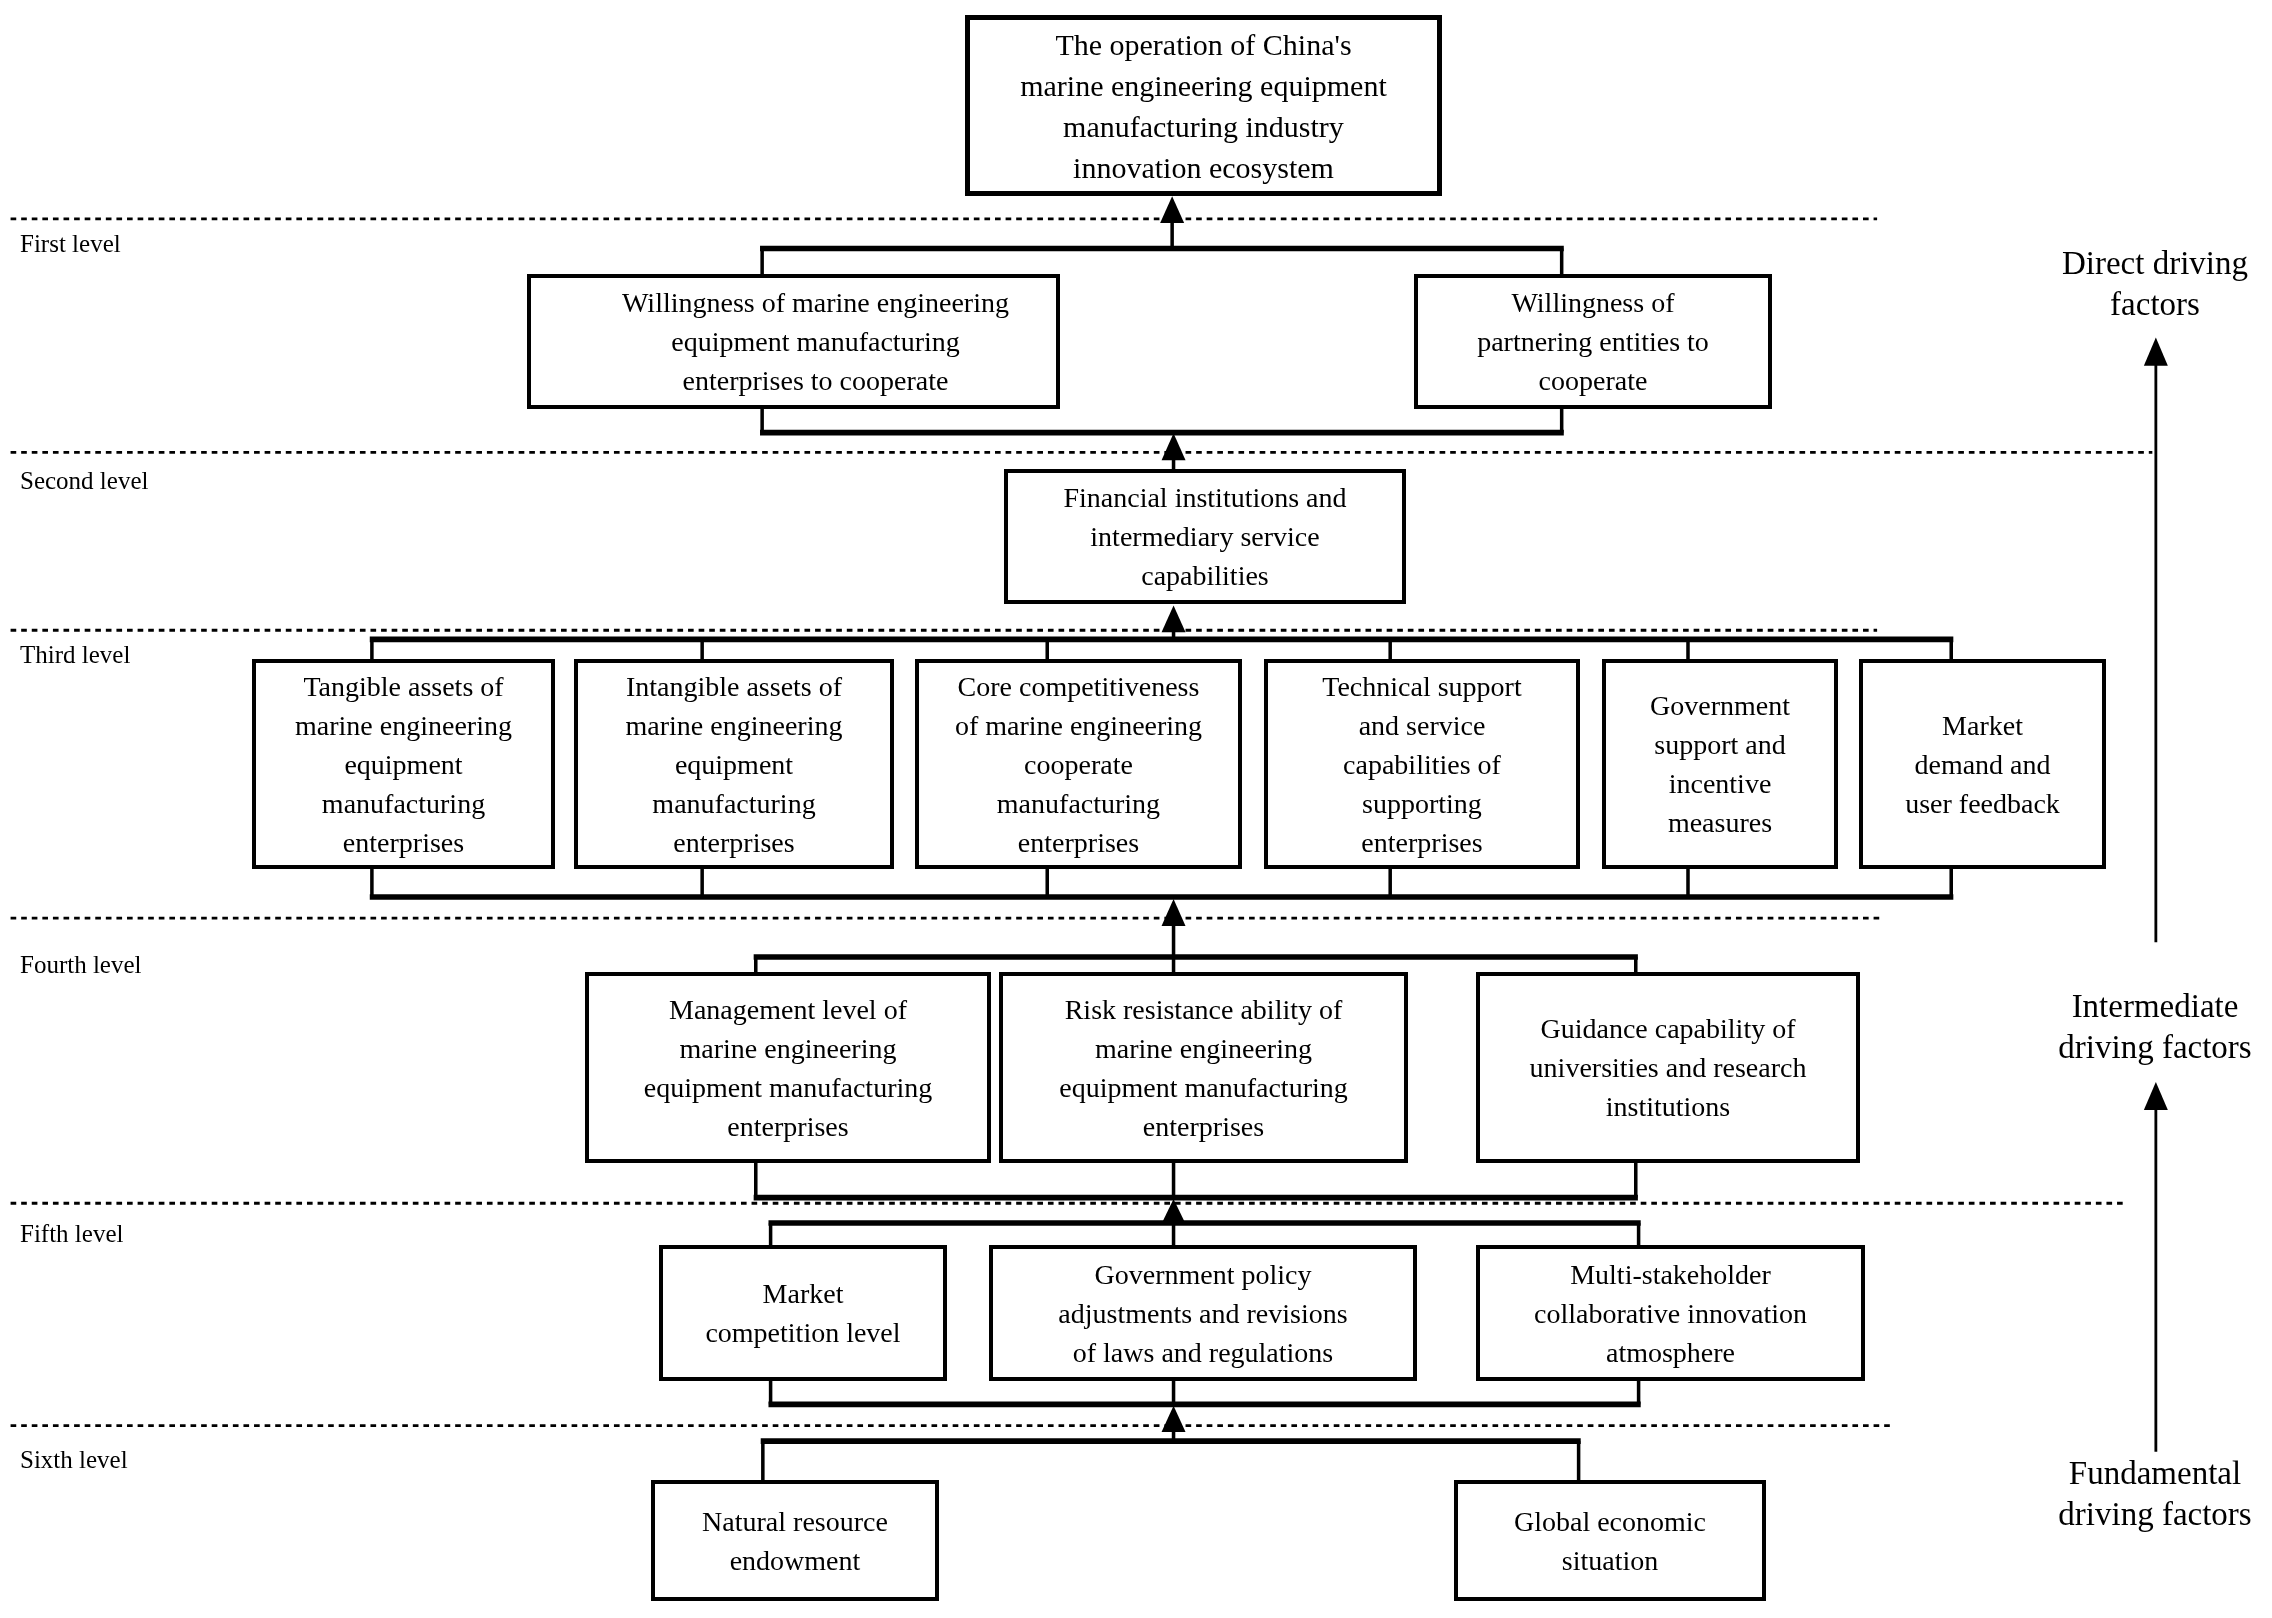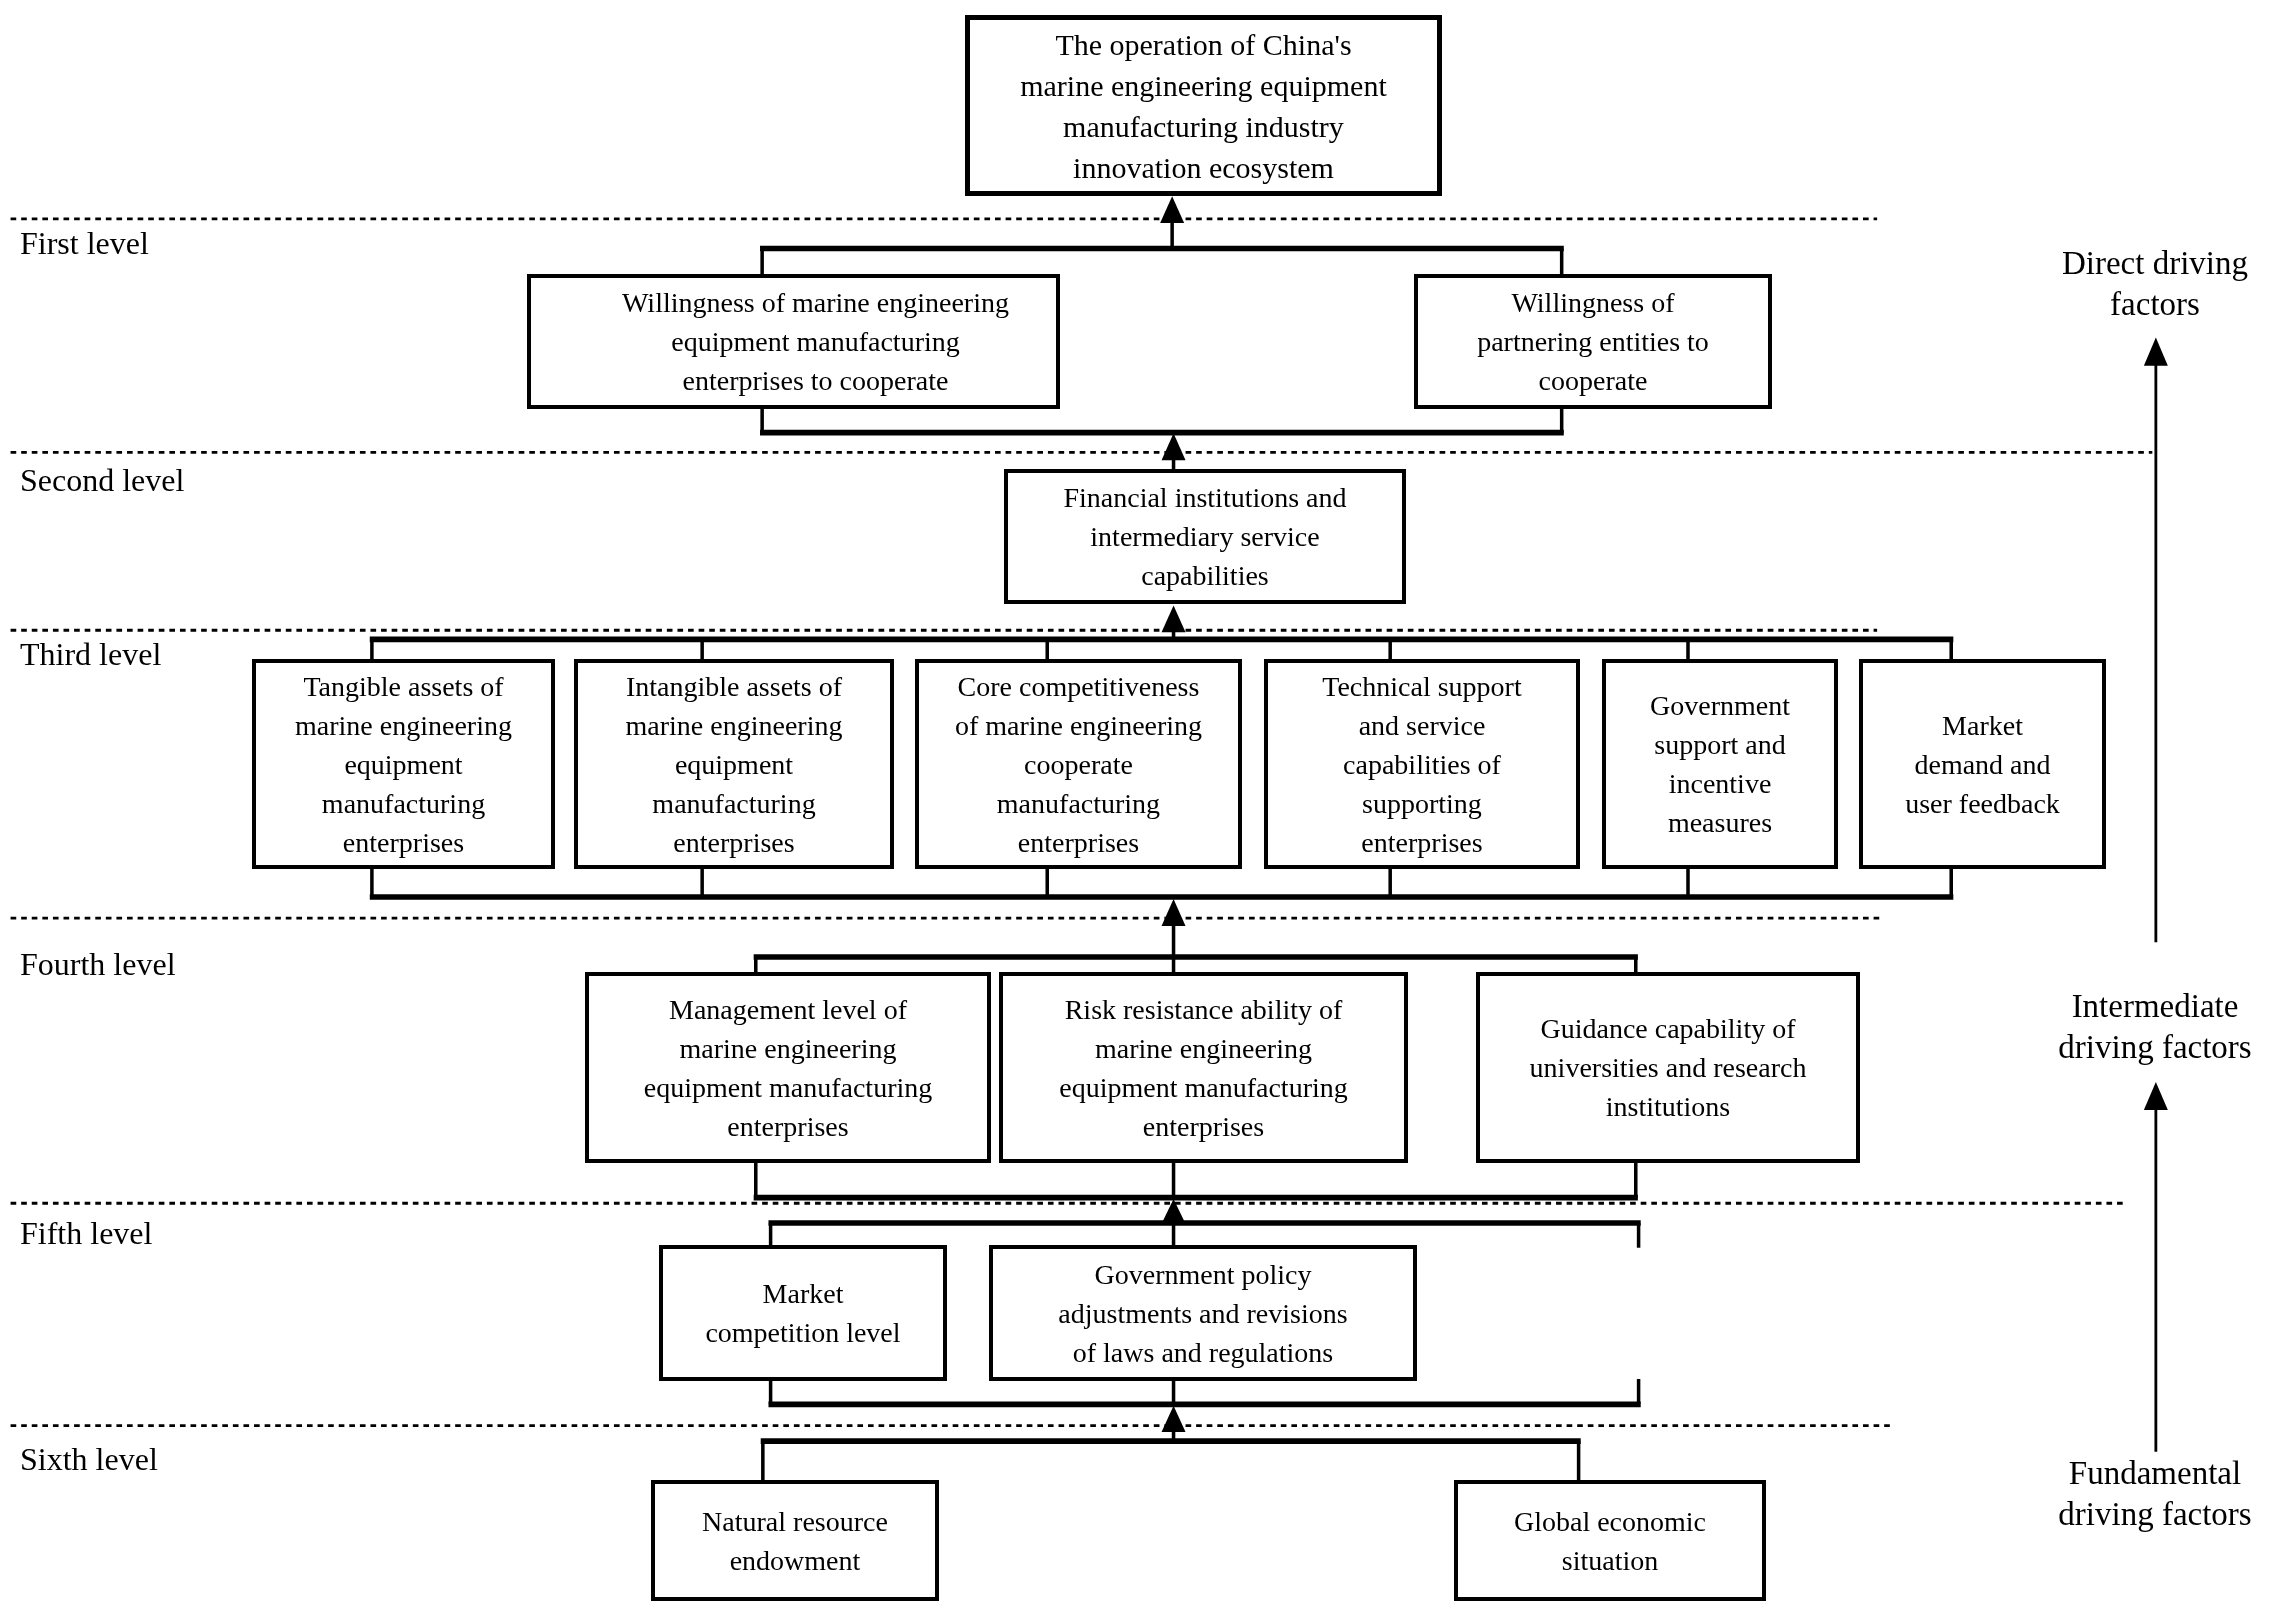--- a/index.html
+++ b/index.html
@@ -18,21 +18,21 @@
     border:4.2px solid #000;
     background:#ffffff;
     display:flex;align-items:center;justify-content:center;
     text-align:center;
     white-space:pre-line;
     font-size:28px;line-height:39px;margin-left:32px;
   }
   .node.root{border-width:5px;font-size:30px;line-height:41px;}
   .lvl-label{
     position:absolute;left:20px;
-    font-size:32px;line-height:35px;
+    font-size:25px;line-height:35px;
     white-space:nowrap;
   }
   .drv-label{
     position:absolute;left:2007px;width:296px;
     font-size:33px;line-height:41px;
     text-align:center;white-space:pre-line;
   }
 </style>
 </head>
 <body>
@@ -197,20 +197,23 @@
 enterprises</div>
   <div class="node" style="left:1444px;top:972px;width:384px;height:191px;">Guidance capability of
 universities and research
 institutions</div>
 
   <div class="node" style="left:627px;top:1245px;width:288px;height:136px;">Market
 competition level</div>
   <div class="node" style="left:957px;top:1245px;width:428px;height:136px;">Government policy
 adjustments and revisions
 of laws and regulations</div>
+  <div class="node" style="left:1444px;top:1245px;width:389px;height:136px;">Multi-stakeholder
+collaborative innovation
+atmosphere</div>
 
   <div class="node" style="left:1422px;top:1480px;width:312px;height:121px;">Global economic
 situation</div>
   <div class="node" style="left:619px;top:1480px;width:288px;height:121px;">Natural resource
 endowment</div>
 
 </div>
 
 
 </body></html>

